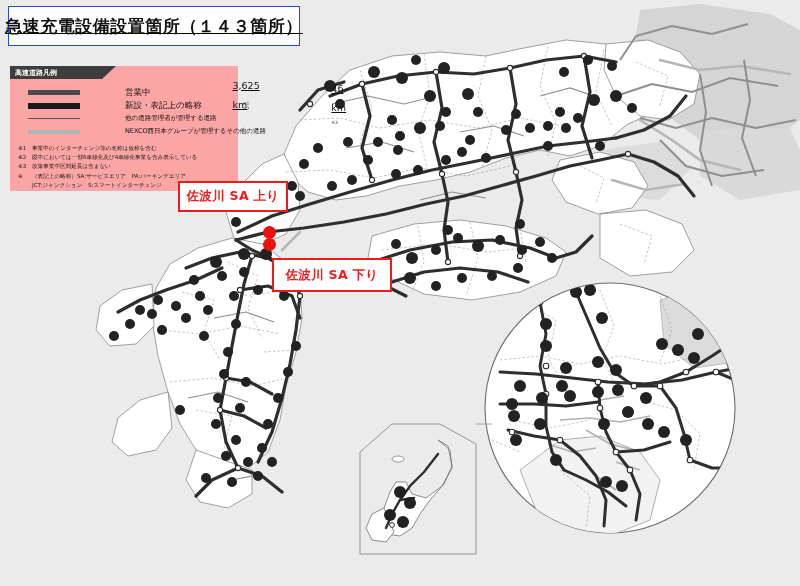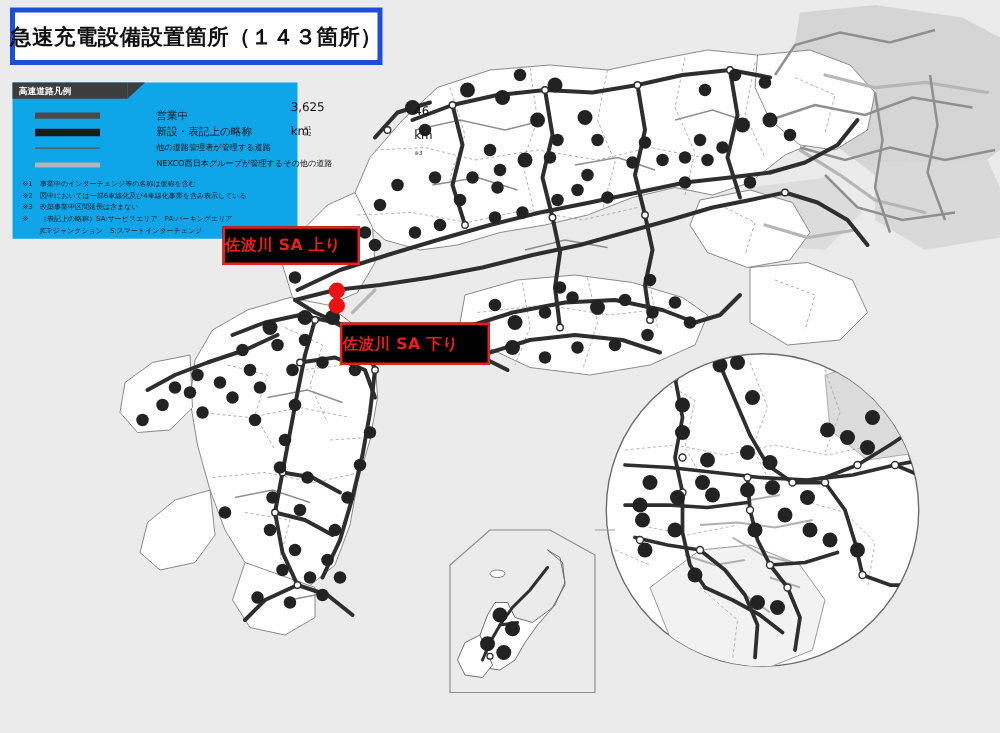--- a/index.html
+++ b/index.html
@@ -7,37 +7,38 @@
     width:800px;height:586px;overflow:hidden;
     background:#ebebeb;
     font-family:"DejaVu Sans","Liberation Sans",sans-serif;
     position:relative;
   }
   #root{position:absolute;left:0;top:0;width:800px;height:586px;}
 
   
   .title-box{
     position:absolute;left:8px;top:6px;width:290px;height:38px;
-    background:#fff;border:4px solid #1d4ed8;
+    background:#fff;border:1px solid #1d4ed8;
     display:flex;align-items:center;justify-content:center;
     z-index:40;
+    text-decoration:underline;
   }
   .title-box .t{
     font-size:17px;font-weight:bold;color:#111;letter-spacing:.5px;
     white-space:nowrap;
   }
 
   
   .map-wrap{position:absolute;left:0;top:0;width:800px;height:586px;z-index:5;}
   .map-wrap svg{display:block;}
 
   
   .legend{
     position:absolute;left:10px;top:66px;width:228px;height:125px;
-    background:#0ea5e9;z-index:30;
+    background:#fca5a5;z-index:30;
     box-shadow:0 0 0 0 rgba(0,0,0,0);
   }
   .legend-hd{
     position:relative;width:92px;height:13px;background:#3d3d3d;
     display:flex;align-items:center;
   }
   .legend-hd .lbl{
     color:#fff;font-size:7px;font-weight:bold;padding-left:5px;white-space:nowrap;
   }
   .legend-hd:after{
@@ -48,34 +49,34 @@
   .lrow{display:flex;align-items:center;height:13px;gap:41px;}
   .lkey{width:56px;flex:0 0 56px;display:flex;align-items:center;}
   .bar{width:52px;}
   .bar.b1{height:5px;background:#4a4a4a;}
   .bar.b2{height:6px;background:#1a1a1a;}
   .bar.b3{height:4px;background:#b4b4b4;}
   .bar.b4{height:0;border-top:1px solid #555;}
   .ltxt{font-size:8.5px;color:#111;white-space:nowrap;}
   .ltxt.small{font-size:6.5px;}
   .lsup{font-size:4.5px;vertical-align:super;color:#333;}
-  .lval{font-size:9.5px;color:#111;white-space:nowrap;font-weight:500;}
+  .lval{font-size:9.5px;color:#111;white-space:nowrap;font-weight:500;text-decoration:underline;}
   .lrow .spacer{flex:1;}
   .lrow .valwrap{padding-right:6px;}
 
   .notes{padding:6px 0 0 8px;}
   .note{display:flex;font-size:5.6px;color:#1a1a1a;line-height:1.65;white-space:nowrap;}
   .note .mk{width:14px;flex:0 0 14px;}
   .note .nt{}
   .note2{font-size:5.6px;color:#1a1a1a;line-height:1.6;padding-left:14px;white-space:nowrap;}
 
   
   .callout{
-    position:absolute;background:#000000;border:2px solid #ee1c1c;z-index:35;
-    display:flex;align-items:center;
+    position:absolute;background:#ffffff;border:2px solid #ee1c1c;z-index:35;
+    display:flex;align-items:center;justify-content:center;
   }
   .callout .ct{
     color:#ee1c1c;font-size:12.5px;font-weight:bold;white-space:nowrap;letter-spacing:.3px;
   }
   #callout-up{left:178px;top:181px;width:106px;height:27px;}
   #callout-down{left:272px;top:258px;width:116px;height:30px;}
 
   .hl-dot{position:absolute;border-radius:50%;background:#ee1111;z-index:34;}
   #hl-up{left:263px;top:226px;width:13px;height:13px;}
   #hl-down{left:263px;top:238px;width:13px;height:13px;}

